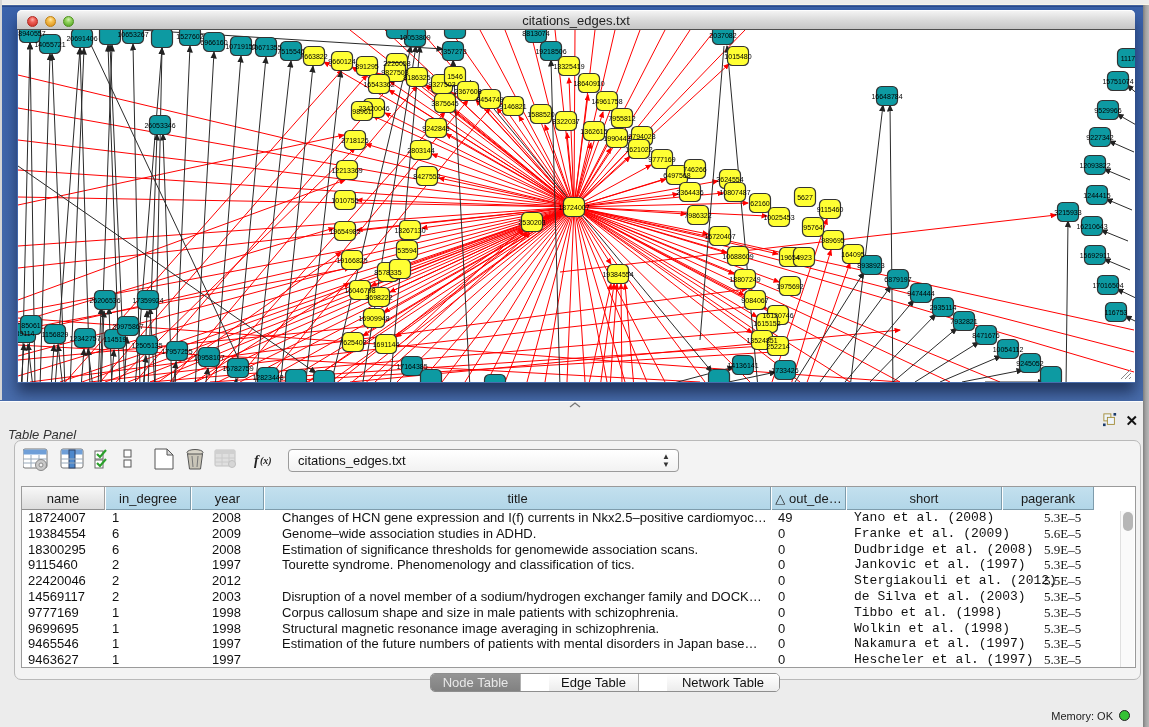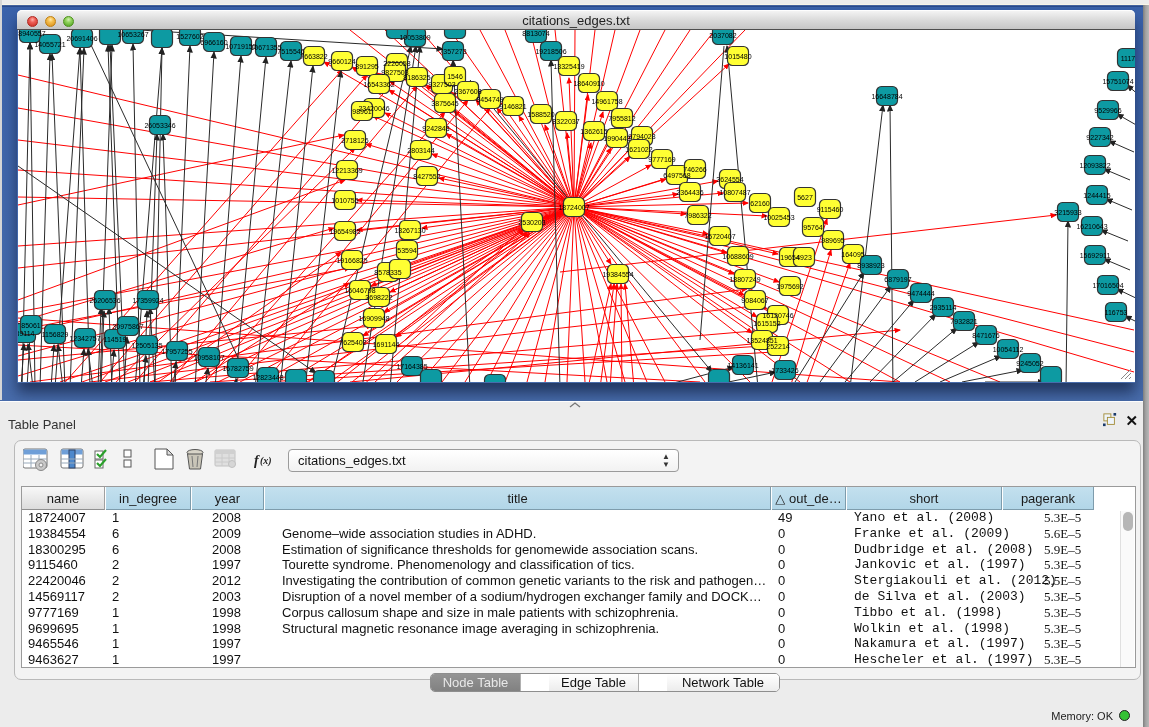--- a/index.html
+++ b/index.html
@@ -15,21 +15,21 @@
 .titlebar { position:absolute; left:0; top:0; width:1118px; height:20px;
   border-radius:5px 5px 0 0; background:linear-gradient(#f6f6f6,#d9d9d9 55%,#c6c6c6);
   border-bottom:1px solid #4e4e4e; box-shadow:inset 0 1px 0 #fdfdfd; }
 .title { position:absolute; left:0; right:0; top:3px; text-align:center; font-size:13px; color:#222; }
 .tl { position:absolute; top:6px; width:11px; height:11px; border-radius:50%; }
 .tl.r { left:10px; background:radial-gradient(circle at 50% 30%, #ffb0a8 0%, #ee6058 35%, #d33a30 80%); border:1px solid #b02820;}
 .tl.y { left:28px; background:radial-gradient(circle at 50% 30%, #ffe9a8 0%, #f5bf4f 35%, #e09b28 80%); border:1px solid #c08010;}
 .tl.g { left:46px; background:radial-gradient(circle at 50% 30%, #d2f0b0 0%, #93d35f 35%, #5fae2e 80%); border:1px solid #4d901c;}
 .panelarea { position:absolute; left:0; top:401px; width:1149px; height:326px; background:#ececec;
   border-top:1px solid #fdfdfd; }
-.ptitle { position:absolute; left:8px; top:15px; font-size:13px; color:#333; }
+.ptitle { position:absolute; left:8px; top:25px; font-size:13px; color:#333;font-style:italic; }
 .pfloat { position:absolute; right:32px; top:11px; width:14px; height:14px; }
 .px { position:absolute; right:11px; top:10px; font-size:15px; font-weight:bold; color:#111; }
 .panel { position:absolute; left:14px; top:38px; width:1127px; height:240px; background:#f3f3f3;
   border:1px solid #b9b9b9; border-radius:7px; }
 .combo { position:absolute; left:273px; top:8px; width:391px; height:23px; background:linear-gradient(#fff,#f2f2f2);
   border:1px solid #9b9b9b; border-radius:4px; font-size:13px; color:#111; line-height:21px; padding-left:9px; }
 .combo .arr { position:absolute; right:8px; top:3px; font-size:8px; color:#333; line-height:7.5px; text-align:center; }
 .table { position:absolute; left:6px; top:45px; width:1115px; height:182px; background:#fff;
   border:1px solid #9a9a9a; overflow:hidden;padding-left:36px; }
 .thead { position:absolute; left:0; top:0; height:23px; width:1113px; font-size:13px; color:#1a1a1a; }
@@ -650,20 +650,21 @@
         <div class="th" style="left:243px;width:506px">title</div>
         <div class="th" style="left:750px;width:74px">△ out_de…</div>
         <div class="th" style="left:825px;width:155px">short</div>
         <div class="th" style="left:981px;width:91px">pagerank</div>
       </div>
       <div class="tbody">
 <div class="tr">
             <span class="c0">18724007</span>
             <span class="c1">1</span>
             <span class="c2">2008</span>
+            <span class="c3">Changes of HCN gene expression and I(f) currents in Nkx2.5–positive cardiomyoc…</span>
             <span class="c4">49</span>
             <span class="c5">Yano et al. (2008)</span>
             <span class="c6">5.3E–5</span>
           </div>
 <div class="tr">
             <span class="c0">19384554</span>
             <span class="c1">6</span>
             <span class="c2">2009</span>
             <span class="c3">Genome–wide association studies in ADHD.</span>
             <span class="c4">0</span>
@@ -685,21 +686,20 @@
             <span class="c2">1997</span>
             <span class="c3">Tourette syndrome. Phenomenology and classification of tics.</span>
             <span class="c4">0</span>
             <span class="c5">Jankovic et al. (1997)</span>
             <span class="c6">5.3E–5</span>
           </div>
 <div class="tr">
             <span class="c0">22420046</span>
             <span class="c1">2</span>
             <span class="c2">2012</span>
-            <span class="c3">Investigating the contribution of common genetic variants to the risk and pathogen…</span>
             <span class="c4">0</span>
             <span class="c5">Stergiakouli et al. (2012)</span>
             <span class="c6">5.5E–5</span>
           </div>
 <div class="tr">
             <span class="c0">14569117</span>
             <span class="c1">2</span>
             <span class="c2">2003</span>
             <span class="c3">Disruption of a novel member of a sodium/hydrogen exchanger family and DOCK…</span>
             <span class="c4">0</span>
@@ -721,20 +721,21 @@
             <span class="c2">1998</span>
             <span class="c3">Structural magnetic resonance image averaging in schizophrenia.</span>
             <span class="c4">0</span>
             <span class="c5">Wolkin et al. (1998)</span>
             <span class="c6">5.3E–5</span>
           </div>
 <div class="tr">
             <span class="c0">9465546</span>
             <span class="c1">1</span>
             <span class="c2">1997</span>
+            <span class="c3">Estimation of the future numbers of patients with mental disorders in Japan base…</span>
             <span class="c4">0</span>
             <span class="c5">Nakamura et al. (1997)</span>
             <span class="c6">5.3E–5</span>
           </div>
 <div class="tr">
             <span class="c0">9463627</span>
             <span class="c1">1</span>
             <span class="c2">1997</span>
             <span class="c4">0</span>
             <span class="c5">Hescheler et al. (1997)</span>

